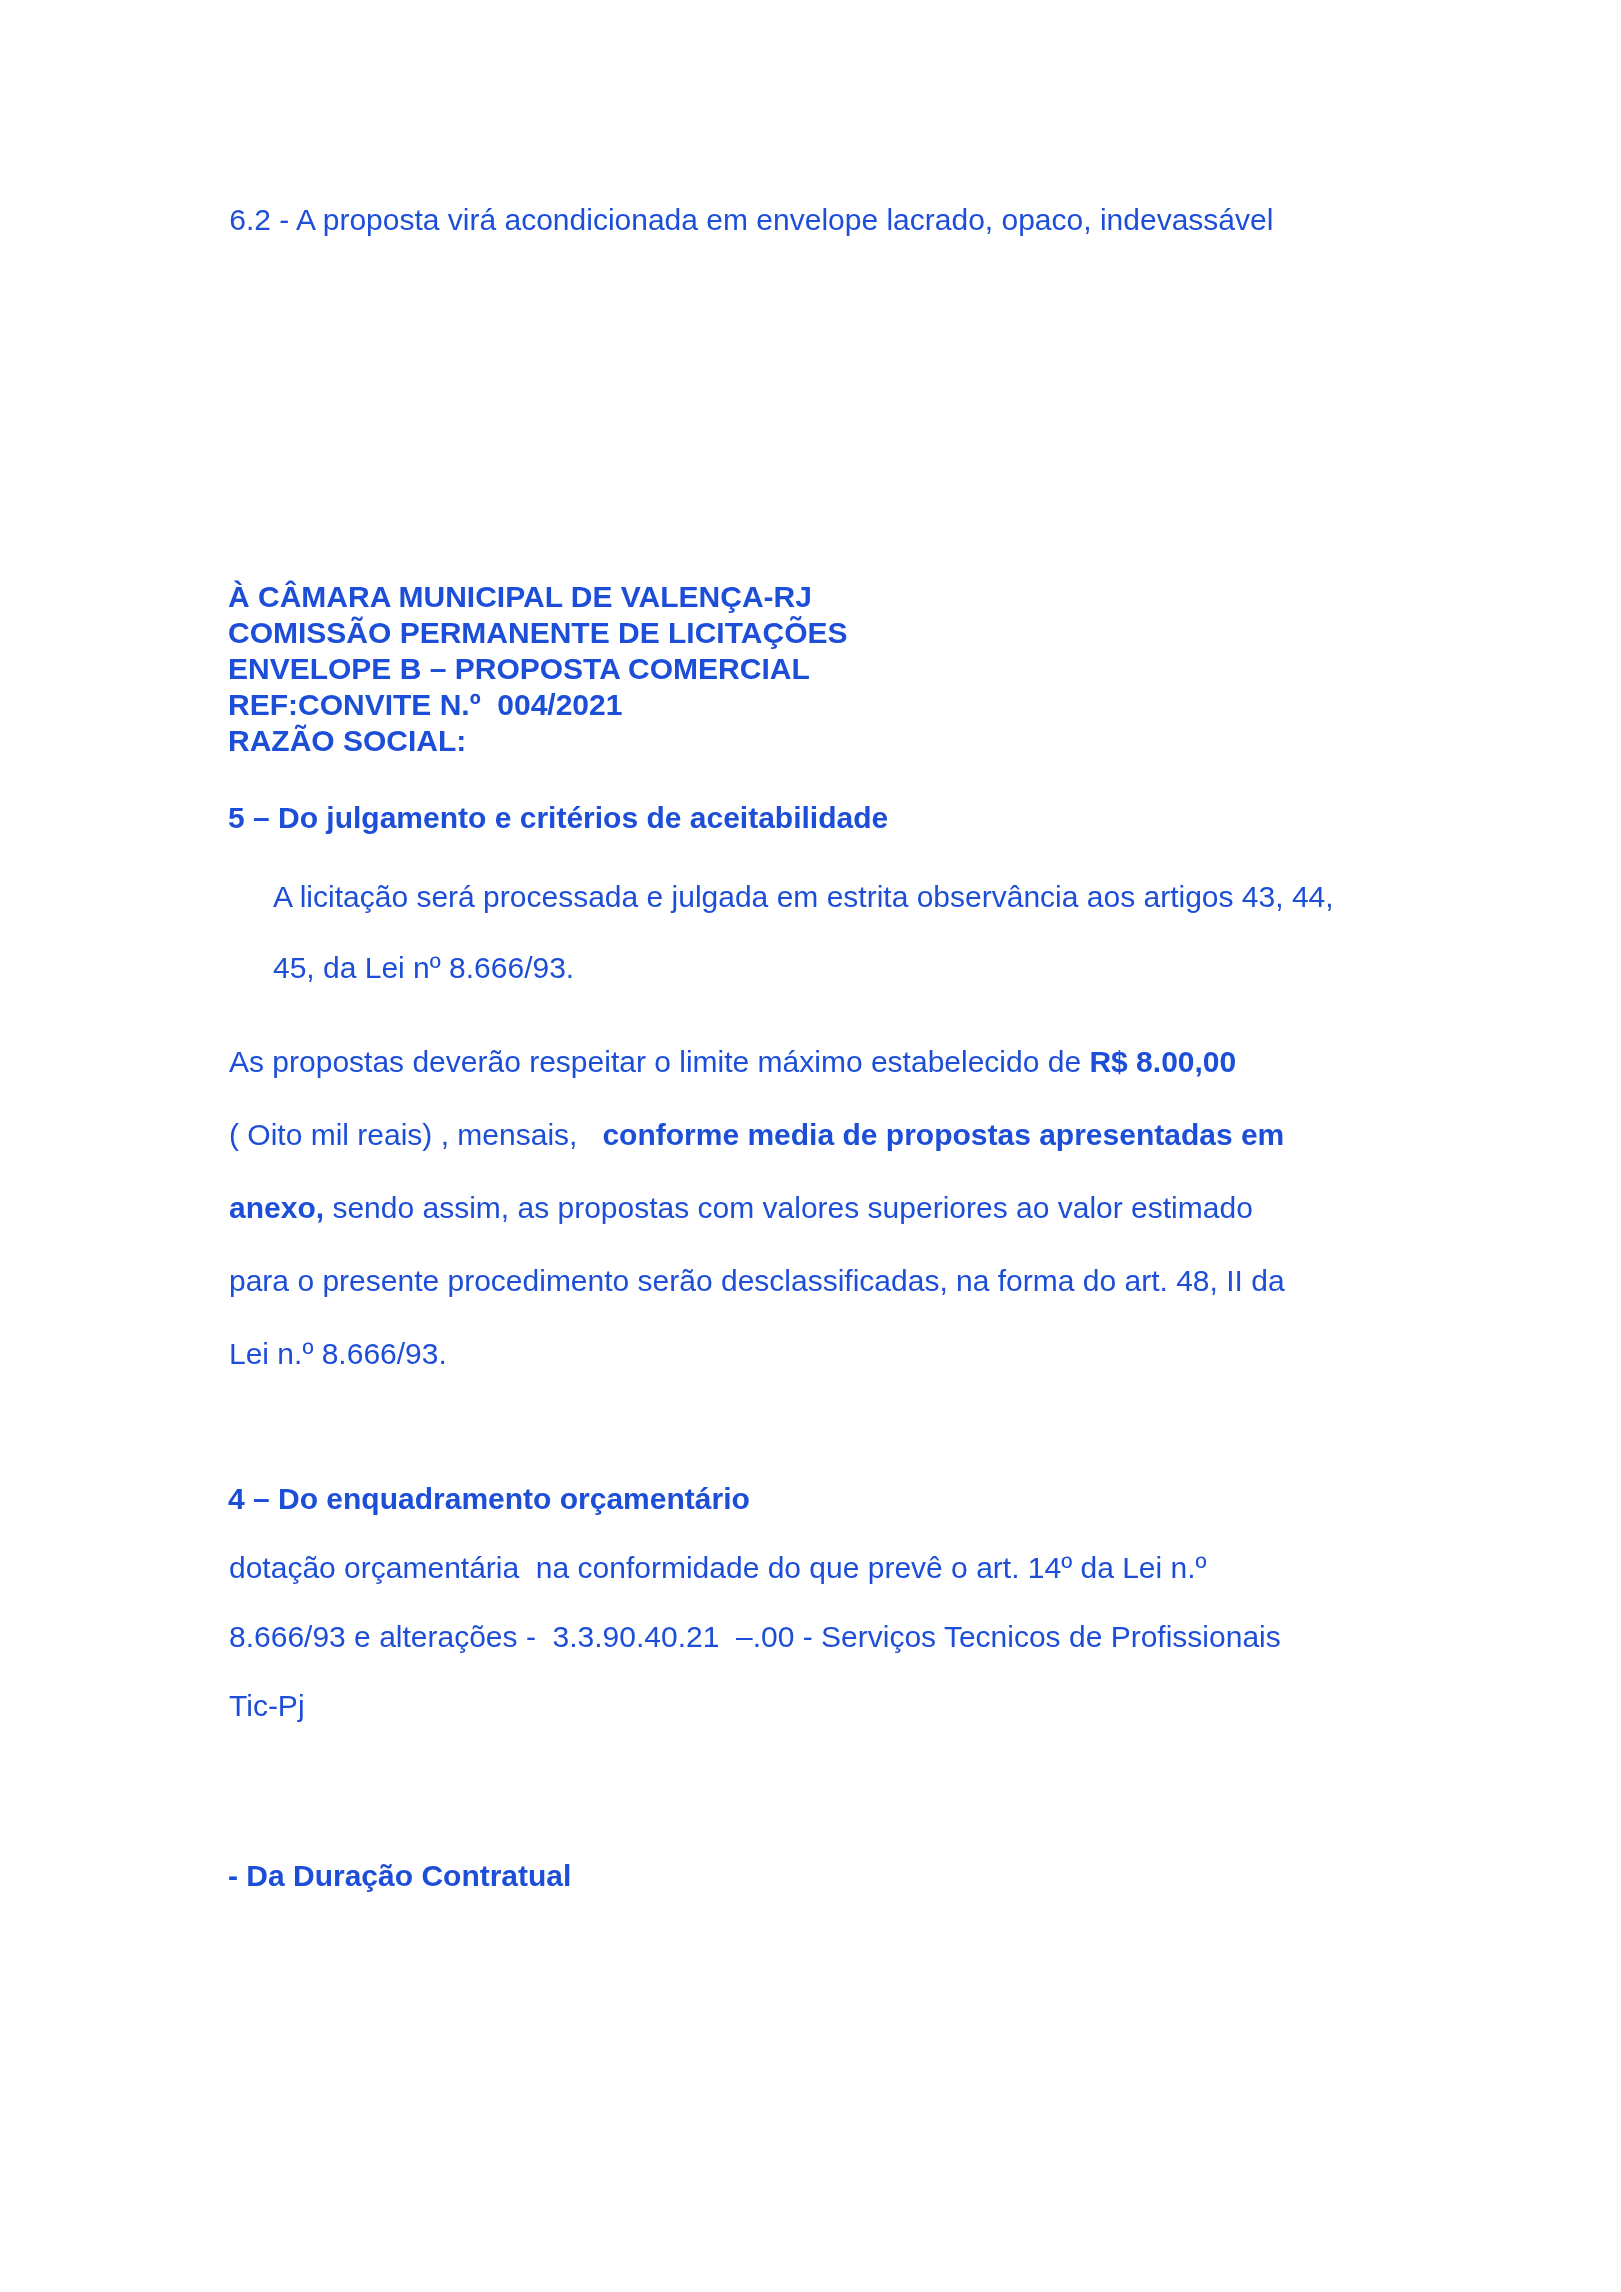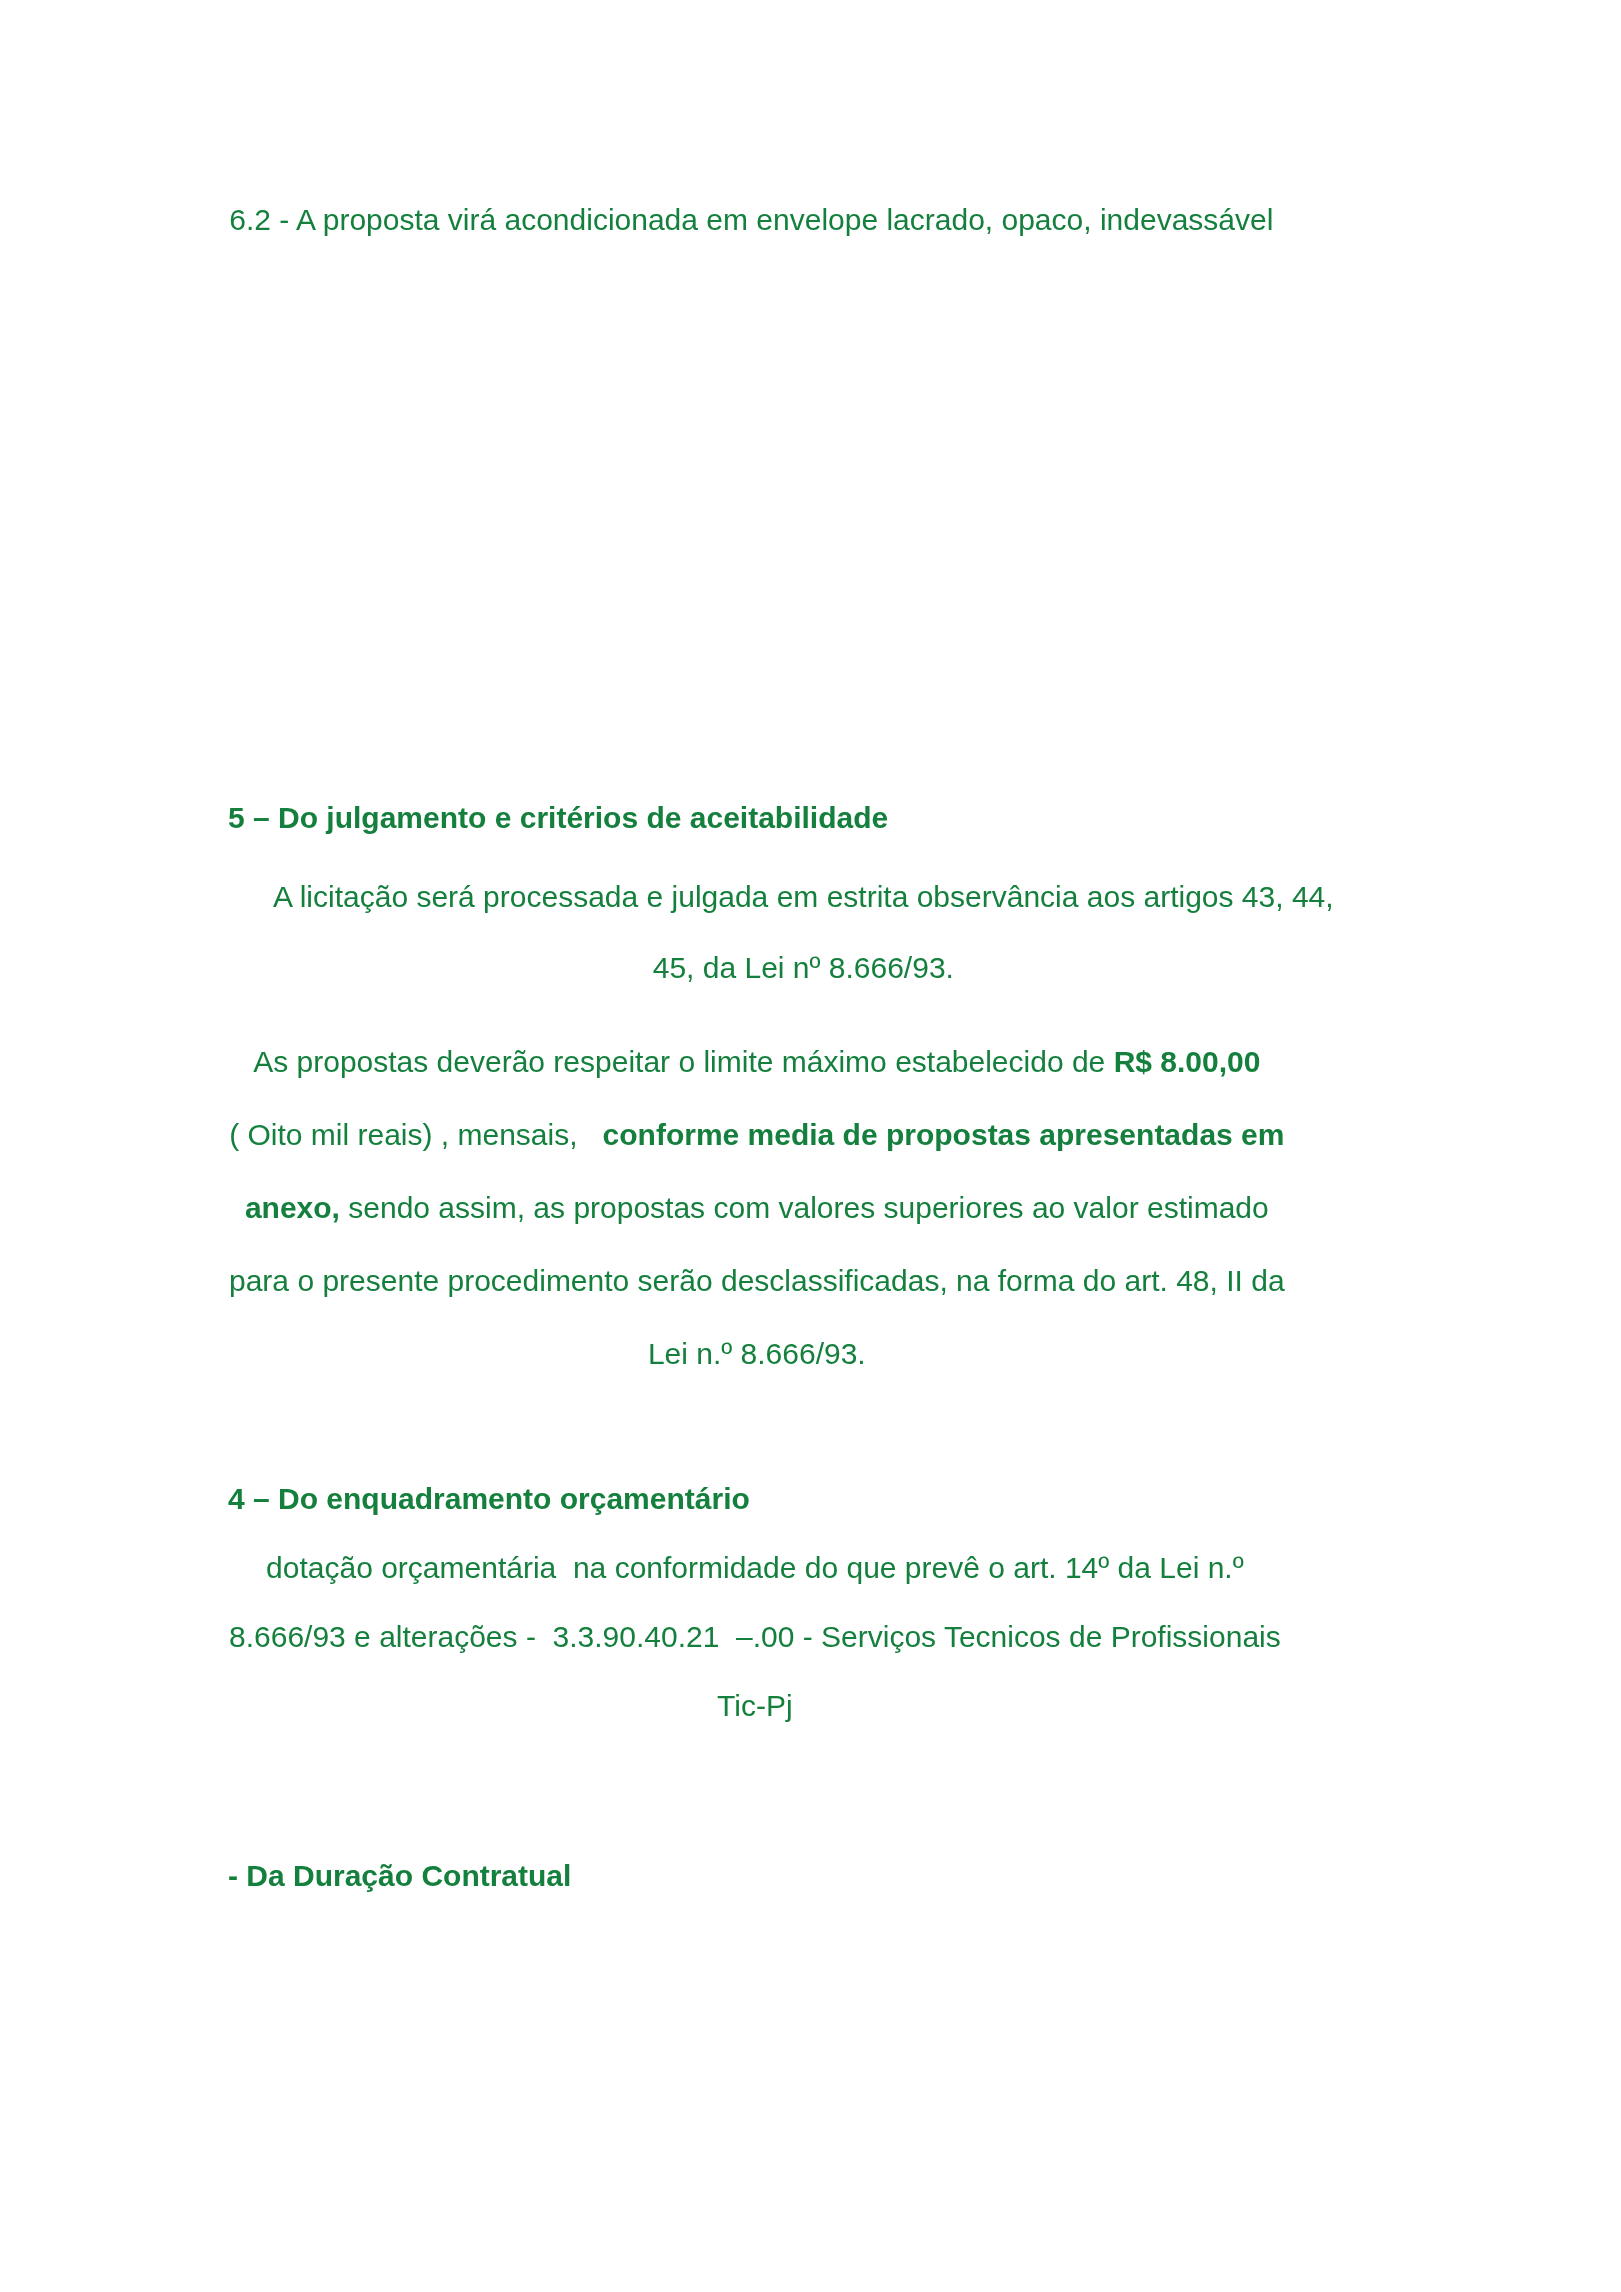--- a/index.html
+++ b/index.html
@@ -5,25 +5,24 @@
   html, body {
     margin: 0;
     padding: 0;
     background: #ffffff;
   }
   .page {
     position: relative;
     width: 1621px;
     height: 2293px;
     background: #ffffff;
-    color: #15803d;
+    color: #1d4ed8;
     font-family: "Liberation Sans", sans-serif;
     font-size: 30px;
     overflow: hidden;
-    text-align: center;
   }
   .block {
     position: absolute;
   }
   .line {
     white-space: pre;
   }
   .b {
     font-weight: bold;
   }
@@ -54,20 +53,27 @@
 </style>
 </head>
 <body>
 
 <div class="page">
 
   <div class="block intro">
     <div class="line"> 6.2 - A proposta virá acondicionada em envelope lacrado, opaco, indevassável</div>
   </div>
 
+  <div class="block envelope">
+    <div class="line">À CÂMARA MUNICIPAL DE VALENÇA-RJ</div>
+    <div class="line">COMISSÃO PERMANENTE DE LICITAÇÕES</div>
+    <div class="line">ENVELOPE B – PROPOSTA COMERCIAL</div>
+    <div class="line">REF:CONVITE N.º  004/2021</div>
+    <div class="line">RAZÃO SOCIAL:</div>
+  </div>
 
   <div class="block heading7">
     <div class="line">5 – Do julgamento e critérios de aceitabilidade</div>
   </div>
 
   <div class="block s7p1">
     <div class="line">A licitação será processada e julgada em estrita observância aos artigos 43, 44,</div>
     <div class="line">45, da Lei nº 8.666/93.</div>
   </div>
 

